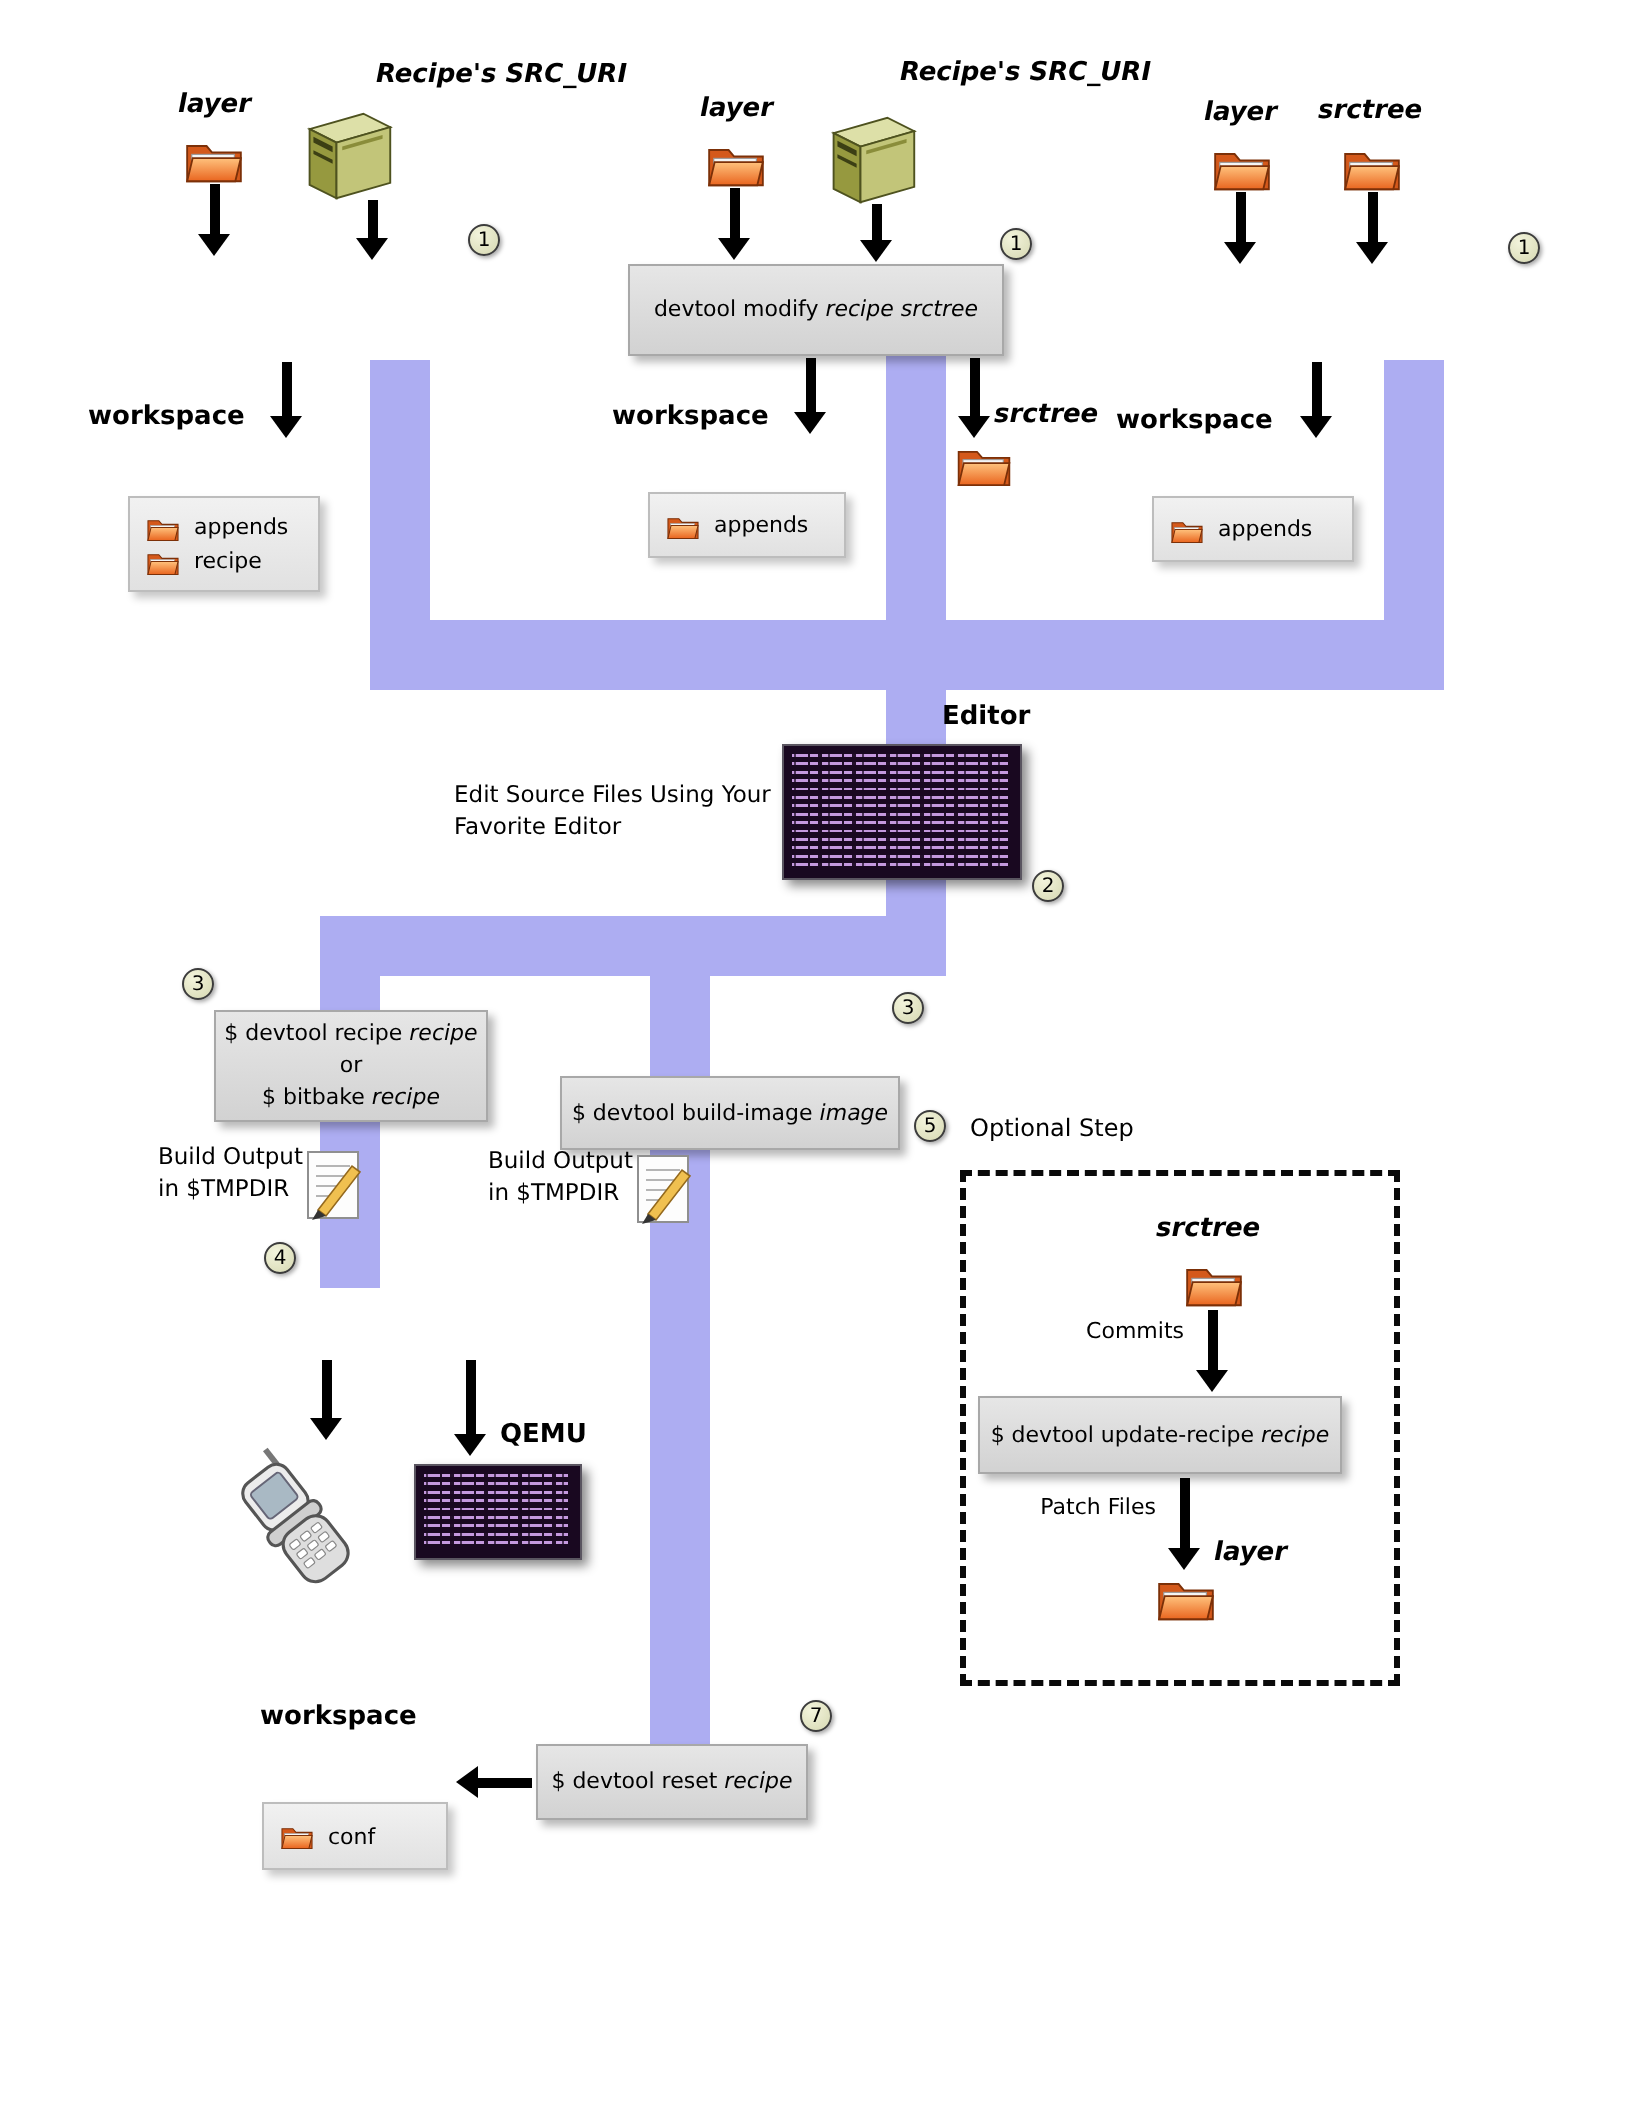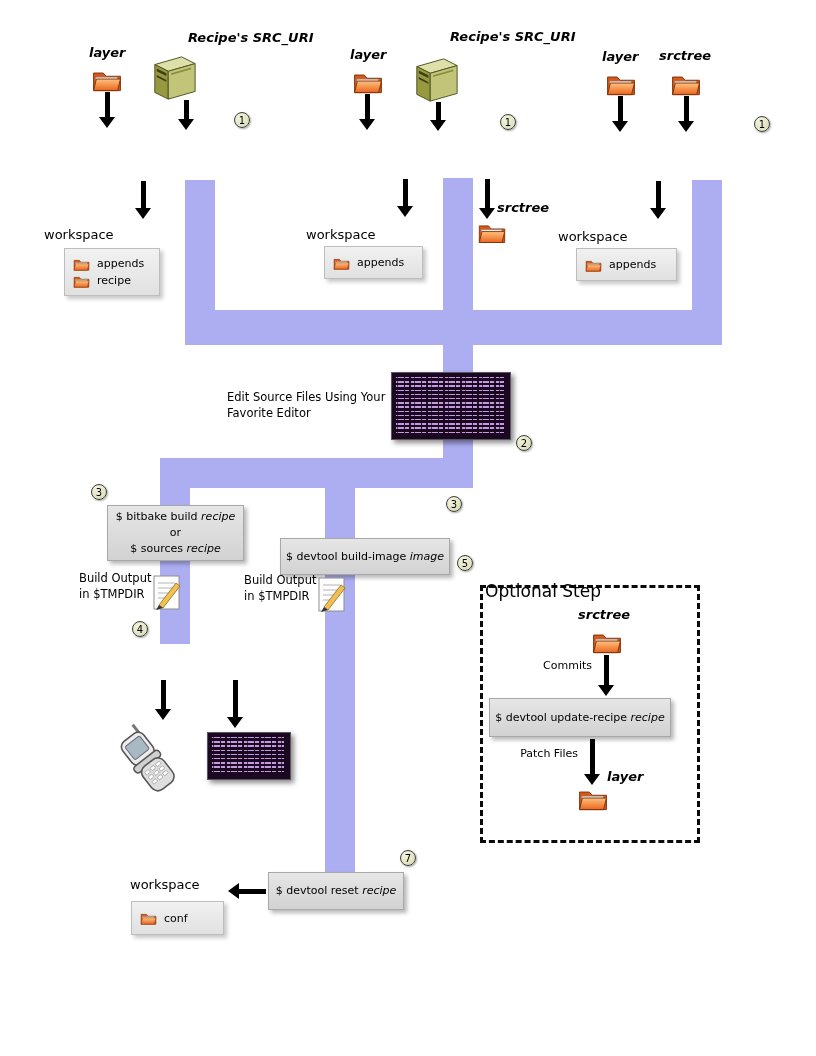--- a/index.html
+++ b/index.html
@@ -10,21 +10,21 @@
   .cmdbox { position:absolute; z-index:2; background:linear-gradient(180deg,#e6e6e6,#d2d2d2);
             border:1px solid #a8a8a8; box-shadow:3px 3px 4px rgba(0,0,0,.28);
             display:flex; flex-direction:column; align-items:center; justify-content:center;
             font-size:11px; line-height:1.45; text-align:center; white-space:nowrap; }
   .cmdbox i { font-style:italic; }
   .wsbox { position:absolute; z-index:2; background:linear-gradient(180deg,#f1f1f1,#e1e1e1);
            border:1px solid #bdbdbd; box-shadow:3px 3px 4px rgba(0,0,0,.22);
            display:flex; flex-direction:column; justify-content:center; gap:3px; padding:3px 8px;margin-top:27px; }
   .wsrow { display:flex; align-items:center; gap:7px; font-size:11px; }
   .hlabel { position:absolute; z-index:3; font-weight:bold; font-style:italic; font-size:13px; }
-  .blabel { position:absolute; z-index:3; font-weight:normal; font-size:13px;margin-top:26px; }
+  .blabel { position:absolute; z-index:3; font-weight:bold; font-size:13px; }
   .note { position:absolute; z-index:3; font-size:11.5px; line-height:1.4; }
   .step { position:absolute; z-index:4; width:16px; height:16px; border-radius:50%;
           background:radial-gradient(circle at 35% 30%, #f3f4dc, #d6d8b2);
           border:1px solid #3c3c3c; box-shadow:1px 1px 2px rgba(0,0,0,.35);
           font-size:10px; display:flex; align-items:center; justify-content:center; }
   .term { position:absolute; z-index:3; background:#190820; border:1px solid #5a5560;
           box-shadow:3px 3px 5px rgba(0,0,0,.45); }
   .term::before { content:""; position:absolute; left:4px; right:6px; top:4px; bottom:4px;
           background:repeating-linear-gradient(180deg, rgba(226,178,255,.85) 0 1.4px, transparent 1.4px 4.2px); }
   .term::after { content:""; position:absolute; inset:0;
@@ -156,20 +156,23 @@
     </svg>
   <div class="arrd" style="left:359px;top:94px;height:36px;">
       <span class="sh"></span>
       <span class="hd"></span>
     </div>
   <div class="arrd" style="left:430px;top:102px;height:29px;">
       <span class="sh"></span>
       <span class="hd"></span>
     </div>
 
+  <div class="cmdbox" style="left:314px;top:132px;width:188px;height:46px;">
+    <div><span>devtool modify </span><i>recipe srctree</i></div>
+  </div>
   <div class="step" style="left:500px;top:114px;">1</div>
 
   <div class="arrd" style="left:397px;top:179px;height:38px;">
       <span class="sh"></span>
       <span class="hd"></span>
     </div>
   <div class="arrd" style="left:479px;top:179px;height:40px;">
       <span class="sh"></span>
       <span class="hd"></span>
     </div>
@@ -224,23 +227,23 @@
   <div class="blabel" style="left:471px;top:351px;">Editor</div>
   <div class="term" style="left:391px;top:372px;width:120px;height:68px;"></div>
   <div class="note" style="left:227px;top:389px;">
     <div>Edit Source Files Using Your</div>
     <div>Favorite Editor</div>
   </div>
   <div class="step" style="left:516px;top:435px;">2</div>
 
   <div class="step" style="left:91px;top:484px;">3</div>
   <div class="cmdbox" style="left:107px;top:505px;width:137px;height:56px;">
-    <div><span>$ bitbake build </span><i>recipe</i></div>
+    <div><span>$ devtool recipe </span><i>recipe</i></div>
     <div>or</div>
-    <div><span>$ sources </span><i>recipe</i></div>
+    <div><span>$ bitbake </span><i>recipe</i></div>
   </div>
 
   <div class="step" style="left:446px;top:496px;">3</div>
   <div class="cmdbox" style="left:280px;top:518px;width:170px;height:37px;margin-top:20px;">
     <div><span>$ devtool build-image </span><i>image</i></div>
   </div>
 
   <div class="note" style="left:79px;top:570px;">
     <div>Build Output</div>
     <div>in $TMPDIR</div>
@@ -267,21 +270,21 @@
       <span class="hd"></span>
     </div>
 
   <svg class="icon" style="left:112px;top:722px;" width="72" height="78" viewBox="0 0 72 80">
       <use href="#phone"></use>
     </svg>
   <div class="blabel" style="left:250px;top:710px;">QEMU</div>
   <div class="term" style="left:207px;top:732px;width:84px;height:48px;"></div>
 
   <div class="step" style="left:457px;top:555px;">5</div>
-  <div class="note" style="left:485px;top:556px;font-size:17px;margin-top:24px;">Optional Step</div>
+  <div class="note" style="left:485px;top:556px;font-size:12px;">Optional Step</div>
   <div class="opt" style="left:480px;top:585px;width:220px;height:258px;"></div>
 
   <div class="hlabel" style="left:578px;top:607px;">srctree</div>
   <svg class="icon" style="left:592px;top:629px;" width="30" height="25" viewBox="0 0 32 27">
       <use href="#folder"></use>
     </svg>
   <div class="note" style="left:536px;top:658px;width:56px;text-align:right;font-size:11px;">Commits</div>
   <div class="arrd" style="left:598px;top:655px;height:41px;">
       <span class="sh"></span>
       <span class="hd"></span>

